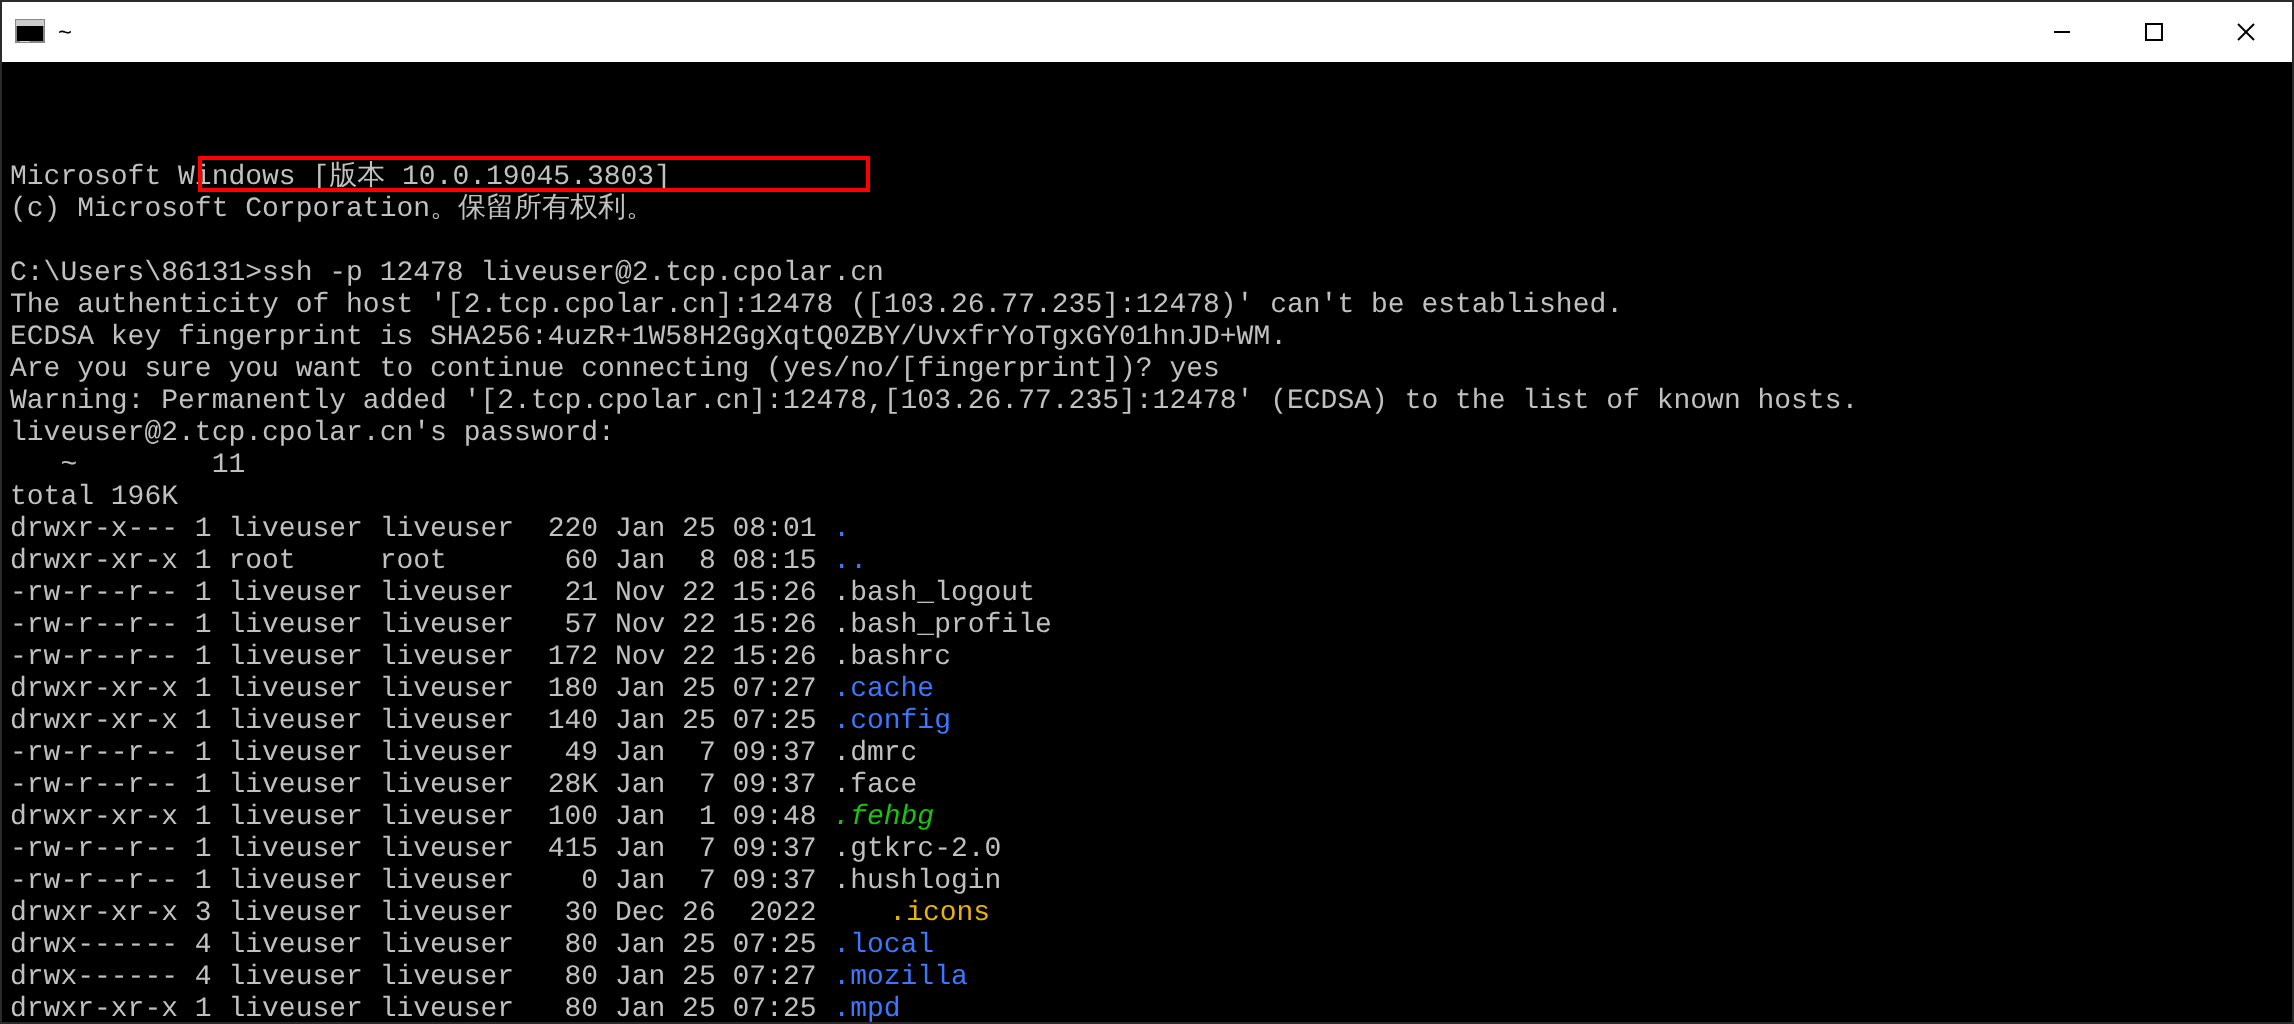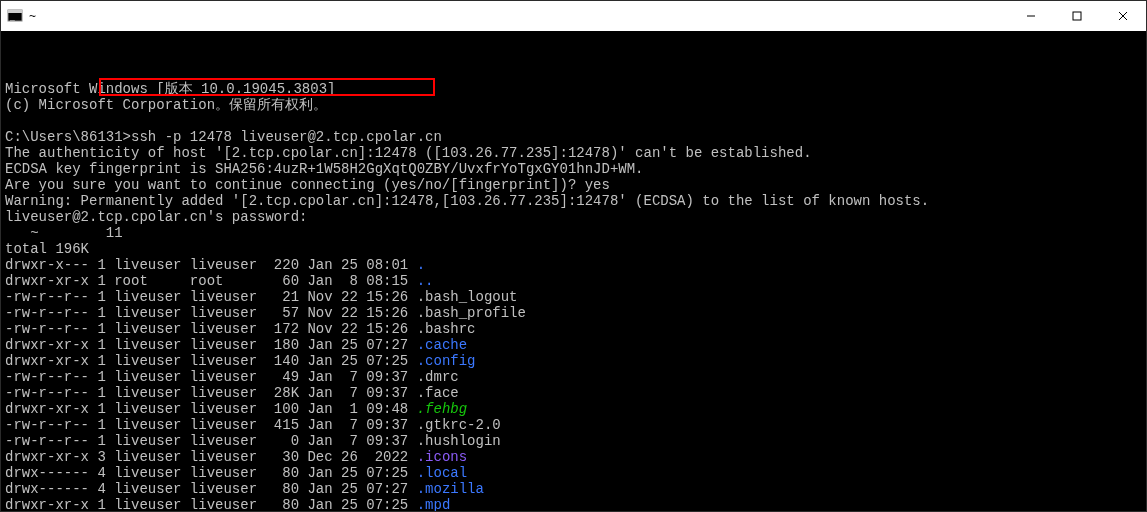--- a/index.html
+++ b/index.html
@@ -62,21 +62,21 @@
   }
   .hl {
     position: absolute;
     border: 2px solid #ff0000;
     height: 18px;
     pointer-events: none;
   }
   .row { height: 16px; }
   .d-blue  { color: #3b78ff; }
   .d-green { color: #16c60c; font-style: italic; }
-  .d-cyan  { color: #8b5cf6; }
+  .d-cyan  { color: #eab308; margin-left: 28px; }
 </style>
 </head>
 <body>
 
 <div class="window">
   <div class="titlebar">
     <span class="icon">
       <svg width="16" height="16" viewBox="0 0 16 16">
         <rect x="1" y="2" width="14" height="11" fill="#000" stroke="#888" stroke-width="1"></rect>
         <rect x="1" y="2" width="14" height="3" fill="#ccc"></rect>

